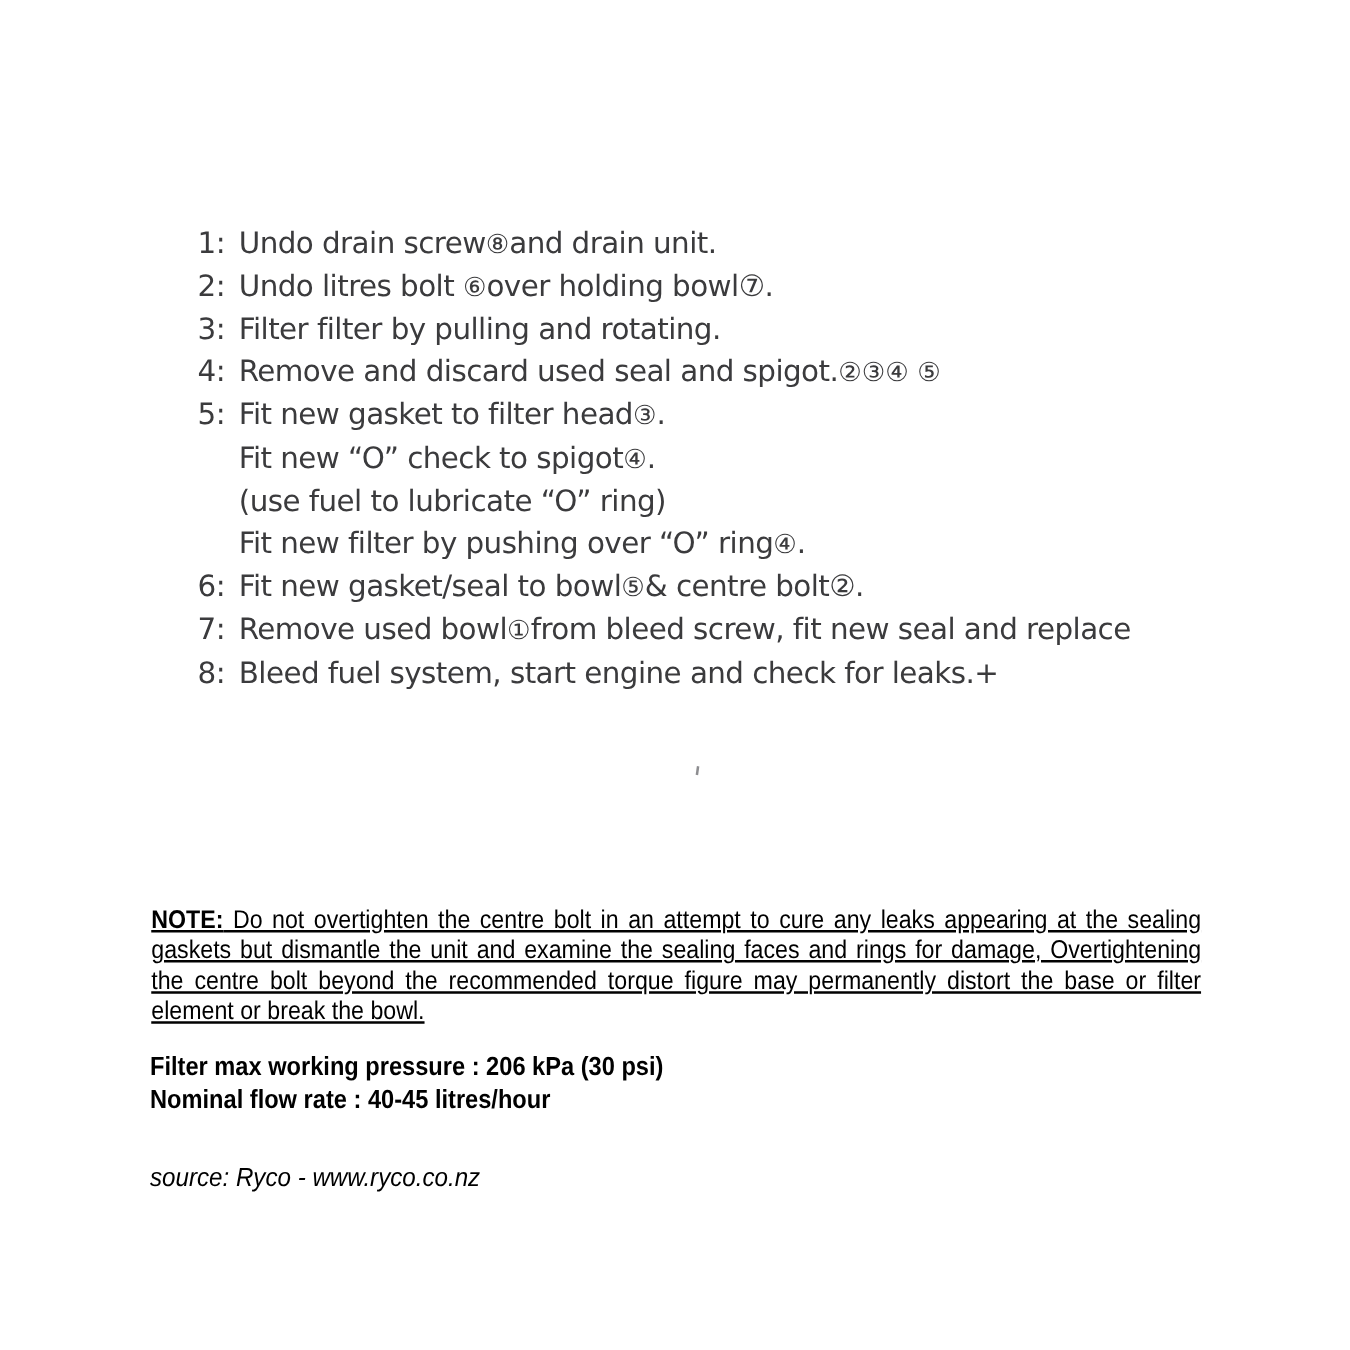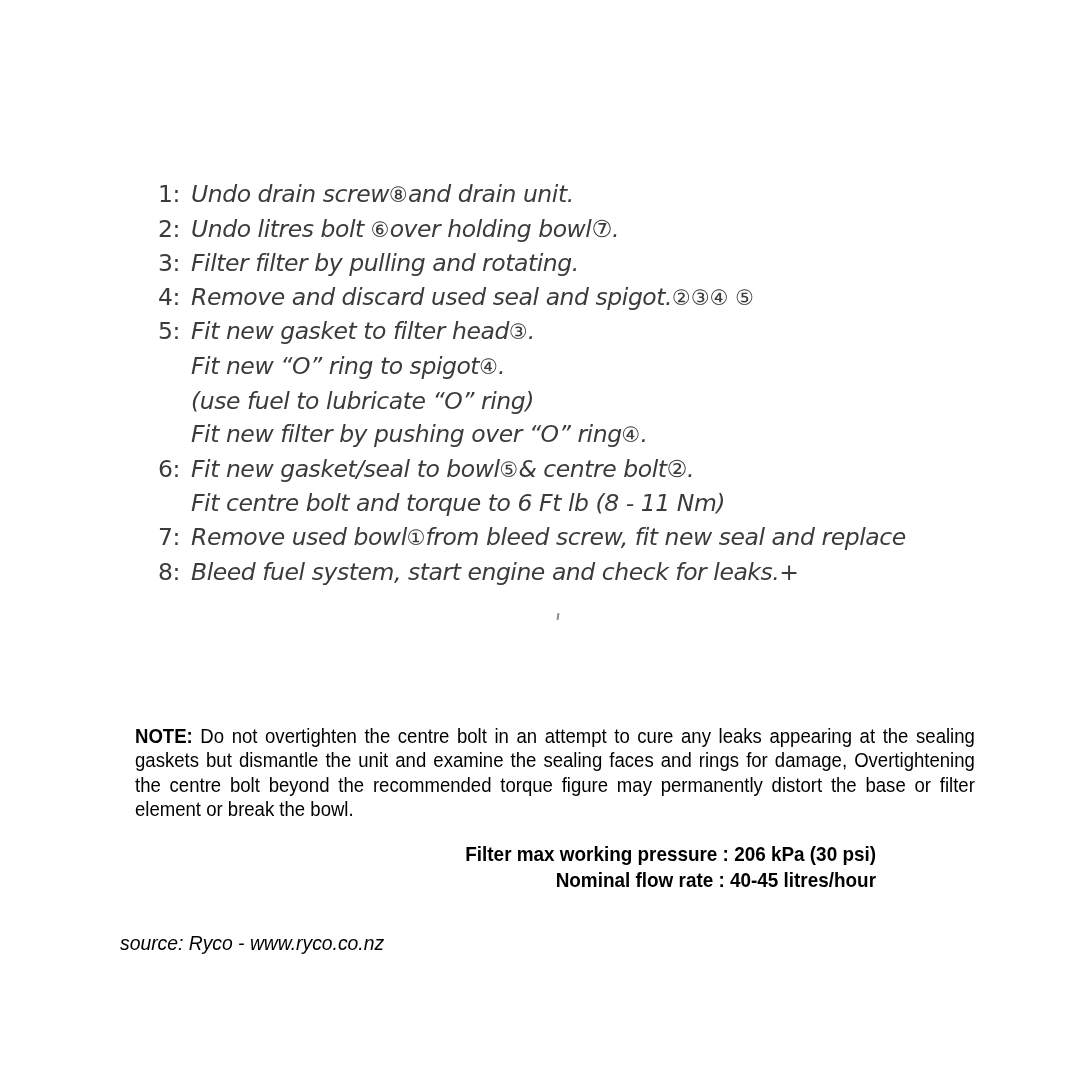--- a/index.html
+++ b/index.html
@@ -36,21 +36,20 @@
   }
 
   .step .marker {
     width: 33px;
     flex: 0 0 33px;
     text-align: left;
   }
 
   .step .body {
     flex: 1 1 auto;
-    font-style: italic;
   }
 
   
   .step.cont .marker {
     visibility: hidden;
   }
 
   .circled {
     font-family: "DejaVu Sans", sans-serif;
     font-size: 21px;
@@ -64,23 +63,24 @@
     top: 613px;
     width: 2px;
     height: 7px;
     background: #8d8d90;
     transform: rotate(8deg);
   }
 
   
   #note-block {
     position: absolute;
-    left: 135px;
+    left: 121px;
     top: 703px;
     width: 840px;
+    text-decoration: underline;
   }
 
   #note-paragraph {
     color: #000000;
     font-family: "Liberation Sans Narrow", "Liberation Sans", sans-serif;
     font-size: 20.5px;
     line-height: 24.6px;
     text-align: justify;
     text-justify: inter-word;
     transform: scaleX(0.905);
@@ -92,21 +92,20 @@
   #note-paragraph .note-label {
     font-weight: 700;
   }
 
   
   #spec-block {
     position: absolute;
     left: 120px;
     top: 841px;
     width: 840px;
-    text-align: right;
   }
 
   .spec-line {
     color: #000000;
     font-family: "Liberation Sans Narrow", "Liberation Sans", sans-serif;
     font-weight: 700;
     font-size: 21px;
     line-height: 26px;
     white-space: nowrap;
     transform: scaleX(0.9);
@@ -147,37 +146,33 @@
     <div class="step">
       <span class="marker">4:</span>
       <span class="body"><span>Remove and discard used seal and spigot.</span><span class="circled">②③④ ⑤</span></span>
     </div>
     <div class="step">
       <span class="marker">5:</span>
       <span class="body"><span>Fit new gasket to filter head</span><span class="circled">③</span><span>.</span></span>
     </div>
     <div class="step cont">
       <span class="marker"></span>
-      <span class="body"><span>Fit new “O” ring to spigot</span><span class="circled">④</span><span>.</span></span>
+      <span class="body"><span>Fit new “O” check to spigot</span><span class="circled">④</span><span>.</span></span>
     </div>
     <div class="step cont">
       <span class="marker"></span>
       <span class="body"><span>(use fuel to lubricate “O” ring)</span></span>
     </div>
     <div class="step cont">
       <span class="marker"></span>
       <span class="body"><span>Fit new filter by pushing over “O” ring</span><span class="circled">④</span><span>.</span></span>
     </div>
     <div class="step">
       <span class="marker">6:</span>
       <span class="body"><span>Fit new gasket/seal to bowl</span><span class="circled">⑤</span><span>&amp; centre bolt②.</span></span>
-    </div>
-    <div class="step cont">
-      <span class="marker"></span>
-      <span class="body"><span>Fit centre bolt and torque to 6 Ft lb (8 - 11 Nm)</span></span>
     </div>
     <div class="step">
       <span class="marker">7:</span>
       <span class="body"><span>Remove used bowl</span><span class="circled">①</span><span>from bleed screw, fit new seal and replace</span></span>
     </div>
     <div class="step">
       <span class="marker">8:</span>
       <span class="body"><span>Bleed fuel system, start engine and check for leaks.+</span></span>
     </div>
   </div>

